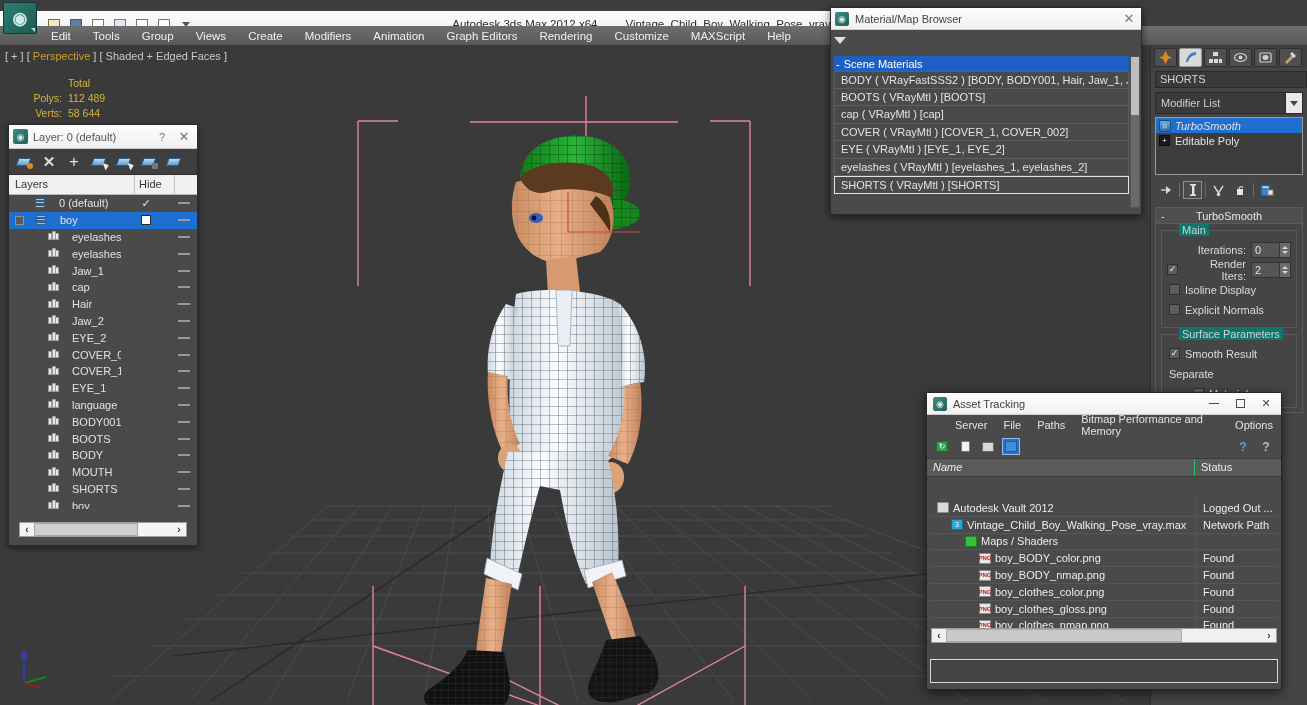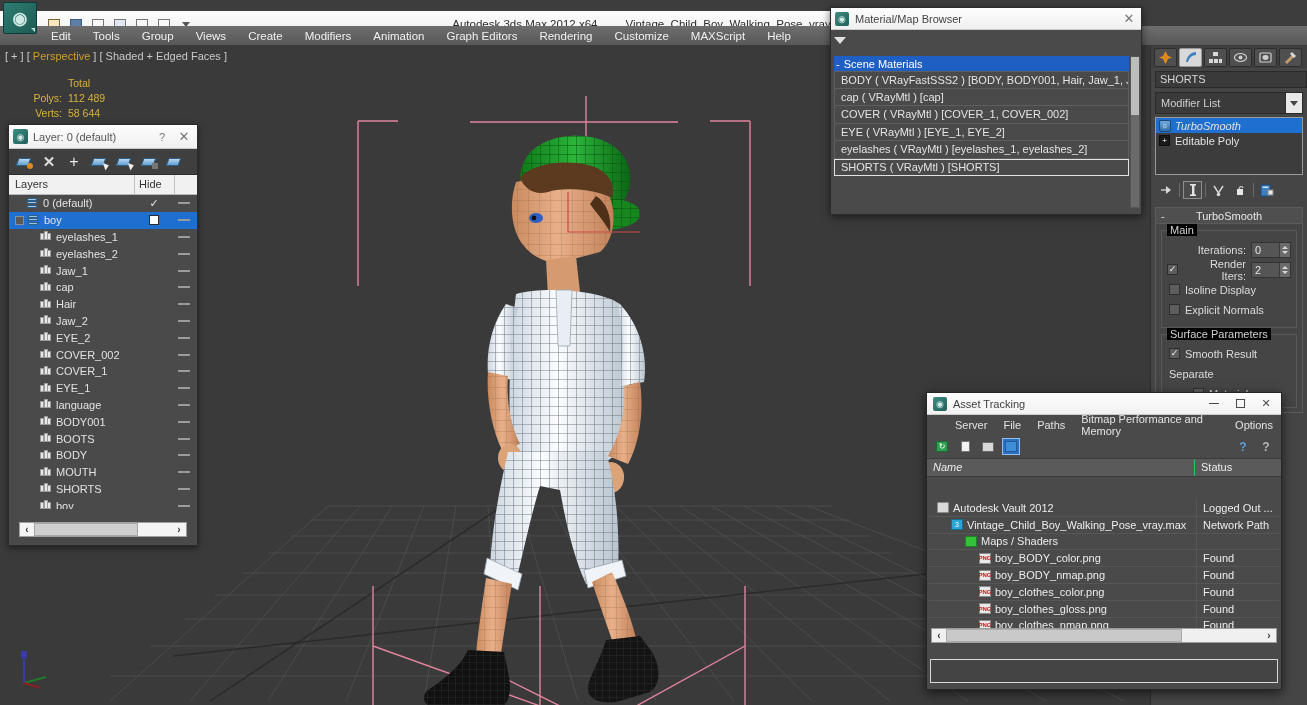--- a/index.html
+++ b/index.html
@@ -90,21 +90,21 @@
   .xmark{color:#dcdcdc;font-size:15px;font-weight:bold;line-height:1;}
   .plus{color:#e8e8e8;font-size:16px;line-height:1;}
   .arrw{position:absolute;right:-3px;bottom:-3px;width:0;height:0;
     border-left:5px solid #eee;border-bottom:4px solid transparent;border-top:4px solid transparent;
     transform:rotate(-20deg);}
   #lyrhead{height:20px;background:#f1f1f1;display:flex;border-bottom:1px solid #b8b8b8;}
   #lyrhead .c1{flex:1;padding:3px 6px;color:#333;font-size:11px;border-right:1px solid #c3c3c3;}
   #lyrhead .c2{width:40px;padding:3px 4px;color:#333;font-size:11px;border-right:1px solid #c3c3c3;}
   #lyrhead .c3{width:22px;}
   #lyrlist{height:314px;background:#4a4a4a;overflow:hidden;position:relative;}
-  .lrow{height:16.8px;display:flex;align-items:center;font-size:11px;color:#e2e2e2;padding-left:6px;}
+  .lrow{height:16.8px;display:flex;align-items:center;font-size:11px;color:#e2e2e2;padding-left:6px;gap:8px;}
   .lrow.sel{background:#1e6fd0;}
   .lrow .box{width:9px;height:9px;border:1px solid #8f8f8f;background:#5a5a5a;margin-right:3px;flex:0 0 auto;}
   .lrow .licon{width:13px;height:11px;margin-right:4px;flex:0 0 auto;position:relative;}
   .stackic{position:absolute;left:0;top:0;width:12px;height:10px;}
   .stackic i{position:absolute;left:1px;width:10px;height:3px;background:linear-gradient(#cfe3f5,#6ba4d8);
     border:.5px solid #2f5f86;transform:skewX(-22deg);display:block;}
   .cubeic{position:absolute;left:1px;top:0;width:11px;height:11px;}
   .cubeic b{position:absolute;display:block;background:#e9e9e9;border:1px solid #9a9a9a;}
   .lrow .nm{flex:1;white-space:nowrap;overflow:hidden;}
   .lrow .chk{width:34px;text-align:center;color:#e8e8e8;font-size:11px;}
@@ -174,21 +174,21 @@
   .mstrow .lbl.plain{font-style:normal;}
   #modicons{height:26px;display:flex;align-items:center;gap:3px;padding:4px 6px 0 6px;}
   .mic{width:19px;height:18px;display:flex;align-items:center;justify-content:center;color:#dadada;font-size:11px;}
   .mic.boxed{border:1px solid #8e8e8e;background:#4b4b4b;}
   .sep{width:1px;height:14px;background:#6a6a6a;}
   #rollout{margin:6px 4px 0 4px;border:1px solid #5b5b5b;background:#454545;}
   #rollhdr{height:16px;background:#4f4f4f;display:flex;align-items:center;justify-content:center;
      color:#e6e6e6;font-size:11px;position:relative;border-bottom:1px solid #5b5b5b;}
   #rollhdr .mn{position:absolute;left:5px;color:#ddd;}
   .grpbox{margin:6px 5px 4px 5px;border:1px solid #595959;position:relative;padding:10px 5px 6px 5px;}
-  .grpbox > .cap{position:absolute;top:-7px;left:5px;background:#000000;padding:0 3px;color:#d2d2d2;font-size:11px;}
+  .grpbox > .cap{position:absolute;top:-7px;left:17px;background:#0f766e;padding:0 3px;color:#d2d2d2;font-size:11px;}
   .prow{display:flex;align-items:center;height:17px;margin-bottom:3px;}
   .prow .lab{color:#dcdcdc;font-size:11px;}
   .prow .lab.r{flex:1;text-align:right;padding-right:5px;}
   .spin{width:40px;height:16px;background:#555;border:1px solid #333;display:flex;align-items:center;
      color:#e4e4e4;font-size:11px;padding-left:3px;position:relative;}
   .spin .ar{position:absolute;right:0;top:0;width:11px;height:100%;background:#6a6a6a;border-left:1px solid #3a3a3a;
      display:flex;flex-direction:column;align-items:center;justify-content:center;gap:2px;}
   .spin .ar i{width:0;height:0;border-left:3px solid transparent;border-right:3px solid transparent;display:block;}
   .spin .ar i.u{border-bottom:3px solid #d8d8d8;}
   .spin .ar i.d{border-top:3px solid #d8d8d8;}
@@ -833,20 +833,21 @@
   <div id="matsearch">
     <div class="dn"></div>
   </div>
   <div id="matbody">
     <div id="matsectionhdr">
       <span class="mn">-</span>
       <span>Scene Materials</span>
     </div>
     <div id="matlist">
         <div class="mrow">BODY  ( VRayFastSSS2 )  [BODY, BODY001, Hair, Jaw_1, J...</div>
+        <div class="mrow">BOOTS ( VRayMtl ) [BOOTS]</div>
         <div class="mrow">cap  ( VRayMtl ) [cap]</div>
         <div class="mrow">COVER ( VRayMtl ) [COVER_1, COVER_002]</div>
         <div class="mrow">EYE ( VRayMtl ) [EYE_1, EYE_2]</div>
         <div class="mrow">eyelashes ( VRayMtl ) [eyelashes_1, eyelashes_2]</div>
         <div class="mrow sel">SHORTS ( VRayMtl ) [SHORTS]</div>
       </div>
   </div>
   <div id="matvscroll">
       <div class="th"></div>
     </div>

